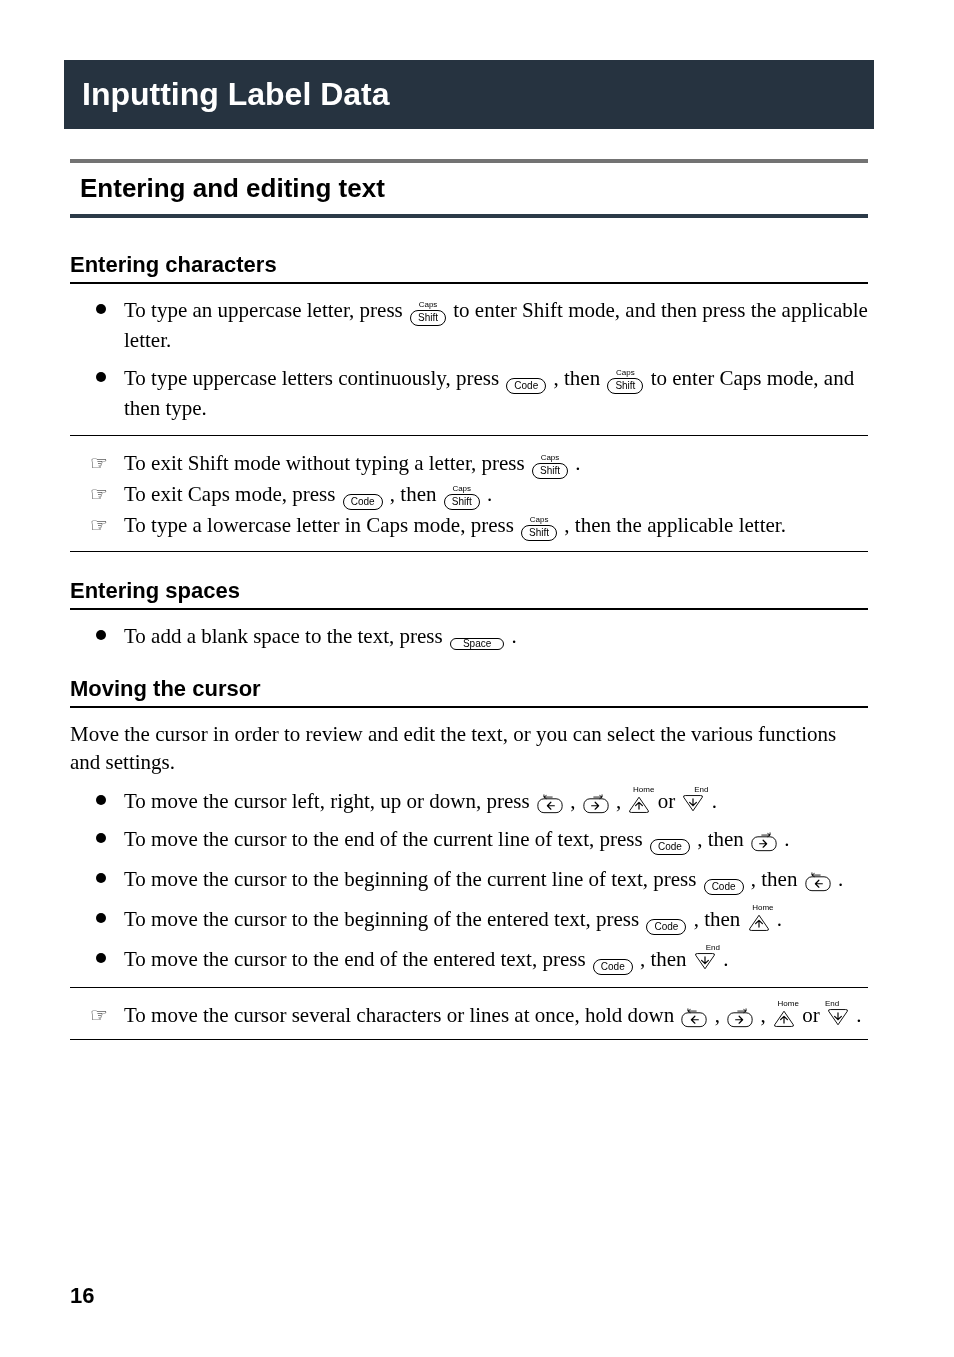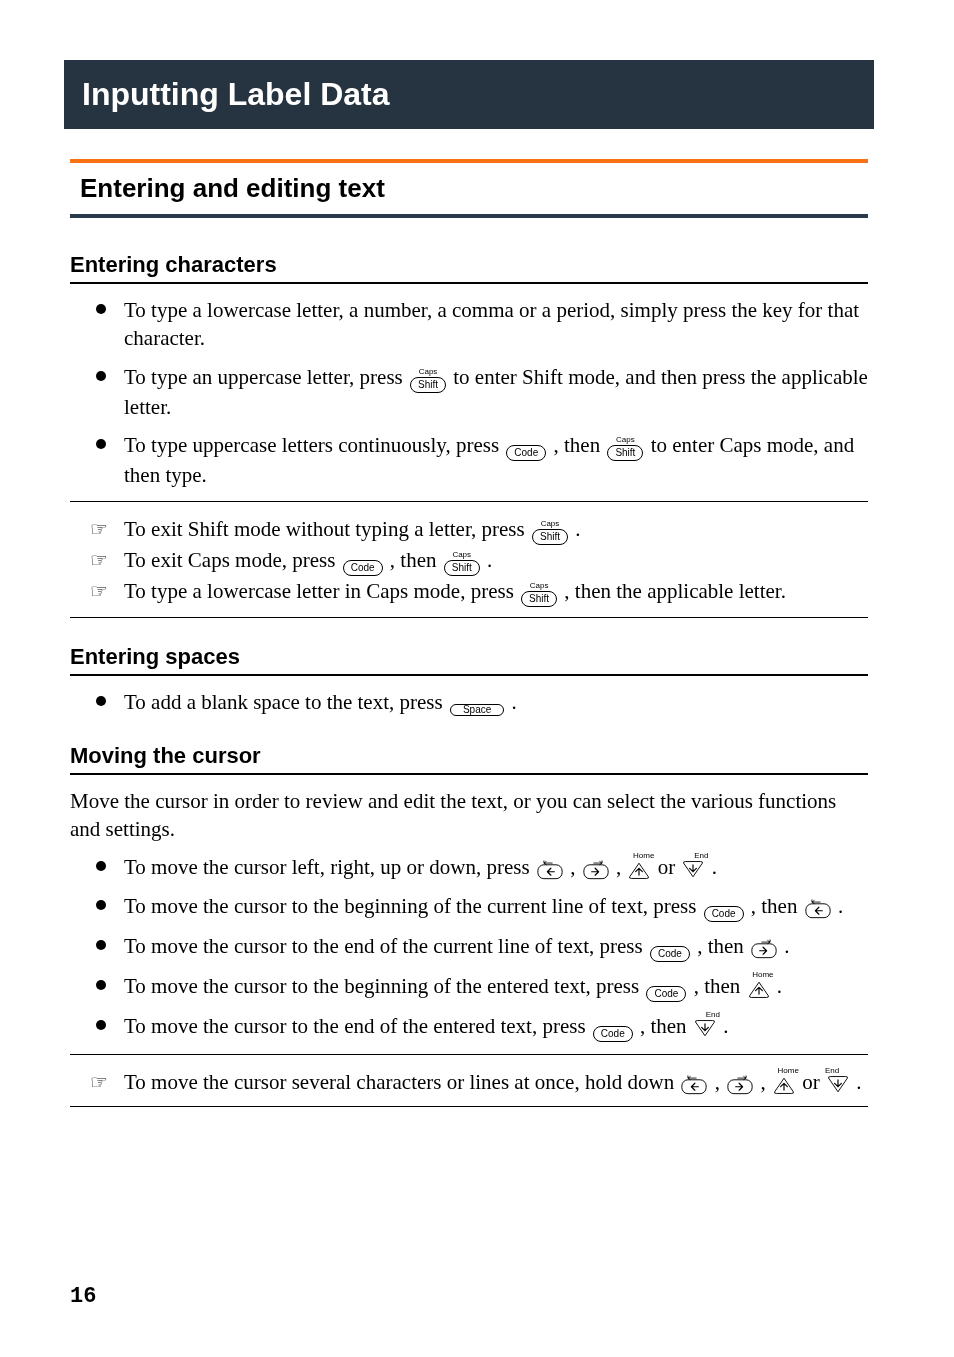--- a/index.html
+++ b/index.html
@@ -13,40 +13,40 @@
     width: 938px;
     height: 1357px;
     box-sizing: border-box;
     padding: 60px 70px 40px 70px;
     position: relative;
   }
   .page-number {
     position: absolute;
     left: 70px;
     bottom: 48px;
-    font-family: Liberation Mono, monospace;
+    font-family: Liberation Sans, sans-serif;
     font-size: 22px;
     font-weight: 700;
     text-align: right;
   }
 
   
   .h1-band {
     background: #263340;
     color: #fff;
     font-family: Arial, Helvetica, sans-serif;
     font-size: 32px;
     font-weight: 700;
     padding: 16px 18px;
     margin: 0 -6px 30px -6px;
   }
 
   
   .h2-rule {
-    border-top: 4px solid #f97316;
+    border-top: 4px solid #737373;
     border-bottom: 4px solid #2b3a48;
     font-family: Arial, Helvetica, sans-serif;
     font-size: 26px;
     font-weight: 700;
     padding: 10px 4px 10px 10px;
     margin: 0 0 34px 0;
   }
 
   
   .h3-under {
@@ -187,23 +187,20 @@
 
 <div class="page">
 
   <div class="h1-band">Inputting Label Data</div>
 
   <div class="h2-rule">Entering and editing text</div>
 
   <div class="h3-under">Entering characters</div>
 
   <ul class="bullets">
-    <li>
-      <span>To type a lowercase letter, a number, a comma or a period, simply press the key for that character.</span>
-    </li>
     <li>
       <span>To type an uppercase letter, press </span>
       <span class="key key-sup" data-super="Caps">Shift</span>
       <span> to enter Shift mode, and then press the applicable letter.</span>
     </li>
     <li>
       <span>To type uppercase letters continuously, press </span>
       <span class="key">Code</span>
       <span>, then </span>
       <span class="key key-sup" data-super="Caps">Shift</span>
@@ -261,34 +258,34 @@
       <span class="arrowkey"><svg width="22" height="20">
             <use href="#ak-up"></use>
           </svg><span class="sup right">Home</span></span>
       <span> or </span>
       <span class="arrowkey"><svg width="22" height="20">
             <use href="#ak-down"></use>
           </svg><span class="sup right">End</span></span>
       <span>.</span>
     </li>
     <li>
+      <span>To move the cursor to the end of the current line of text, press </span>
+      <span class="key">Code</span>
+      <span>, then </span>
+      <span class="arrowkey"><svg width="26" height="20">
+            <use href="#ak-right"></use>
+          </svg></span>
+      <span>.</span>
+    </li>
+    <li>
       <span>To move the cursor to the beginning of the current line of text, press </span>
       <span class="key">Code</span>
       <span>, then </span>
       <span class="arrowkey"><svg width="26" height="20">
             <use href="#ak-left"></use>
-          </svg></span>
-      <span>.</span>
-    </li>
-    <li>
-      <span>To move the cursor to the end of the current line of text, press </span>
-      <span class="key">Code</span>
-      <span>, then </span>
-      <span class="arrowkey"><svg width="26" height="20">
-            <use href="#ak-right"></use>
           </svg></span>
       <span>.</span>
     </li>
     <li>
       <span>To move the cursor to the beginning of the entered text, press </span>
       <span class="key">Code</span>
       <span>, then </span>
       <span class="arrowkey"><svg width="22" height="20">
             <use href="#ak-up"></use>
           </svg><span class="sup right">Home</span></span>

